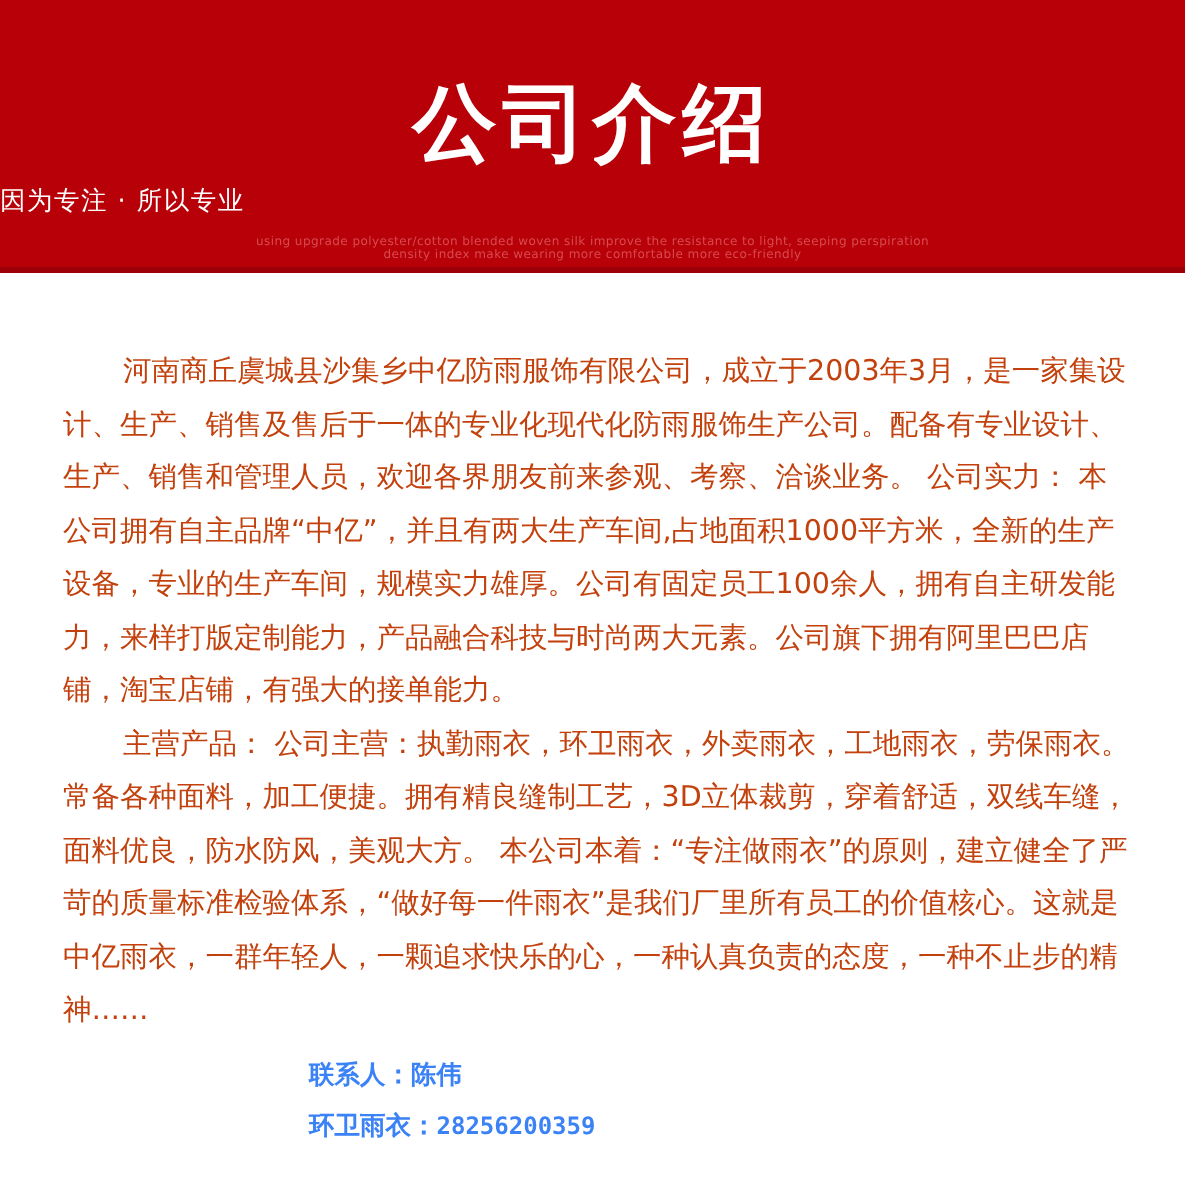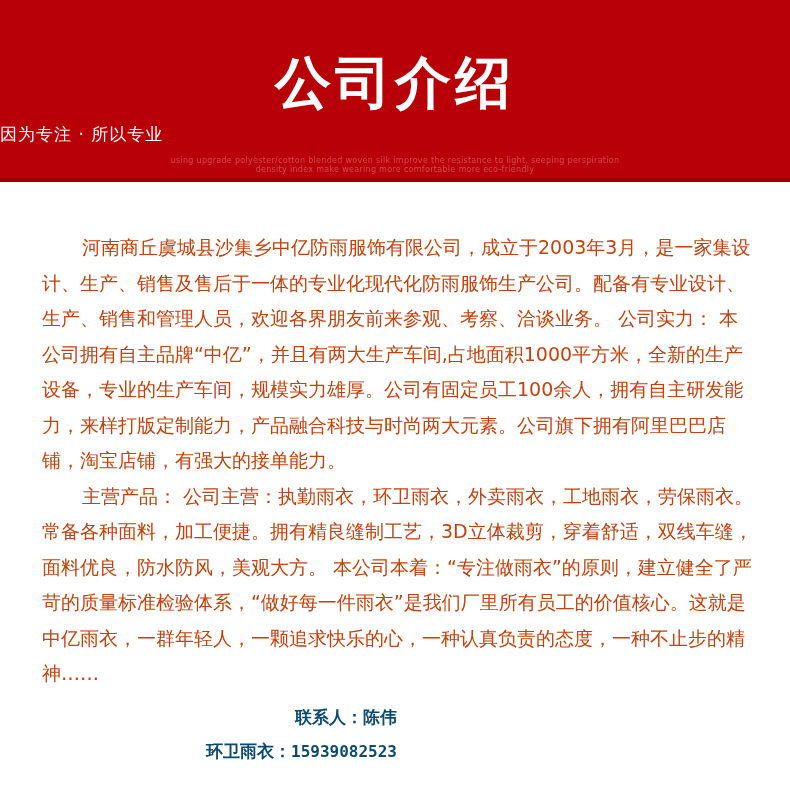--- a/index.html
+++ b/index.html
@@ -6,21 +6,21 @@
     body { width: 790px; height: 791px; overflow: hidden; position: relative; font-family: "DejaVu Sans", sans-serif; color: #1a1a1a; }
     .banner { position: absolute; left: 0; top: 0; width: 790px; height: 182px; background: #b70007; }
     .banner .bottom-line { position: absolute; left: 0; bottom: 0; width: 100%; height: 4px; background: #9c0006; }
     .banner-title { position: absolute; left: 0; top: 50px; width: 100%; text-align: center; color: #ffffff; font-size: 56px; font-weight: bold; letter-spacing: 4px; line-height: 66px; }
     .banner-subtitle { position: absolute; left: 0; top: 122px; width: 100%; text-align: left; color: #ffffff; font-size: 17px; line-height: 24px; letter-spacing: 1px; }
     .banner-deco { position: absolute; left: 100px; top: 156px; width: 590px; text-align: center; color: #d84a4f; font-size: 8px; line-height: 9px; letter-spacing: 0.3px; }
     .banner-deco div { white-space: nowrap; }
     .content { position: absolute; left: 42px; top: 230px; width: 712px; font-size: 19px; line-height: 35.5px; color: #c2410c; }
     .content p { margin: 0; text-indent: 40px; }
     .content p + p { margin-top: 0; }
-    .contact { position: absolute; left: 206px; top: 700px; font-size: 17px; font-weight: bold; line-height: 34px; color: #0c4a6e; text-align: right; }
+    .contact { position: absolute; left: 206px; top: 700px; font-size: 17px; font-weight: bold; line-height: 34px; color: #3b82f6; }
     .contact .row { white-space: nowrap; }
     .contact .val-phone { font-family: "DejaVu Sans Mono", monospace; font-size: 16px; }
   </style>
 </head>
 <body>
 
 <div class="banner">
   <div class="banner-title">公司介绍</div>
   <div class="banner-subtitle">因为专注 · 所以专业</div>
   <div class="banner-deco">
@@ -33,15 +33,15 @@
 <div class="content">
   <p>河南商丘虞城县沙集乡中亿防雨服饰有限公司，成立于2003年3月，是一家集设计、生产、销售及售后于一体的专业化现代化防雨服饰生产公司。配备有专业设计、生产、销售和管理人员，欢迎各界朋友前来参观、考察、洽谈业务。 公司实力： 本公司拥有自主品牌“中亿”，并且有两大生产车间,占地面积1000平方米，全新的生产设备，专业的生产车间，规模实力雄厚。公司有固定员工100余人，拥有自主研发能力，来样打版定制能力，产品融合科技与时尚两大元素。公司旗下拥有阿里巴巴店铺，淘宝店铺，有强大的接单能力。</p>
   <p>主营产品： 公司主营：执勤雨衣，环卫雨衣，外卖雨衣，工地雨衣，劳保雨衣。常备各种面料，加工便捷。拥有精良缝制工艺，3D立体裁剪，穿着舒适，双线车缝，面料优良，防水防风，美观大方。 本公司本着：“专注做雨衣”的原则，建立健全了严苛的质量标准检验体系，“做好每一件雨衣”是我们厂里所有员工的价值核心。这就是中亿雨衣，一群年轻人，一颗追求快乐的心，一种认真负责的态度，一种不止步的精神……</p>
 </div>
 
 <div class="contact">
   <div class="row">
     <span>联系人：</span><span>陈伟</span>
   </div>
   <div class="row">
-    <span>环卫雨衣：</span><span class="val-phone">15939082523</span>
+    <span>环卫雨衣：</span><span class="val-phone">28256200359</span>
   </div>
 </div>
 
 </body></html>

